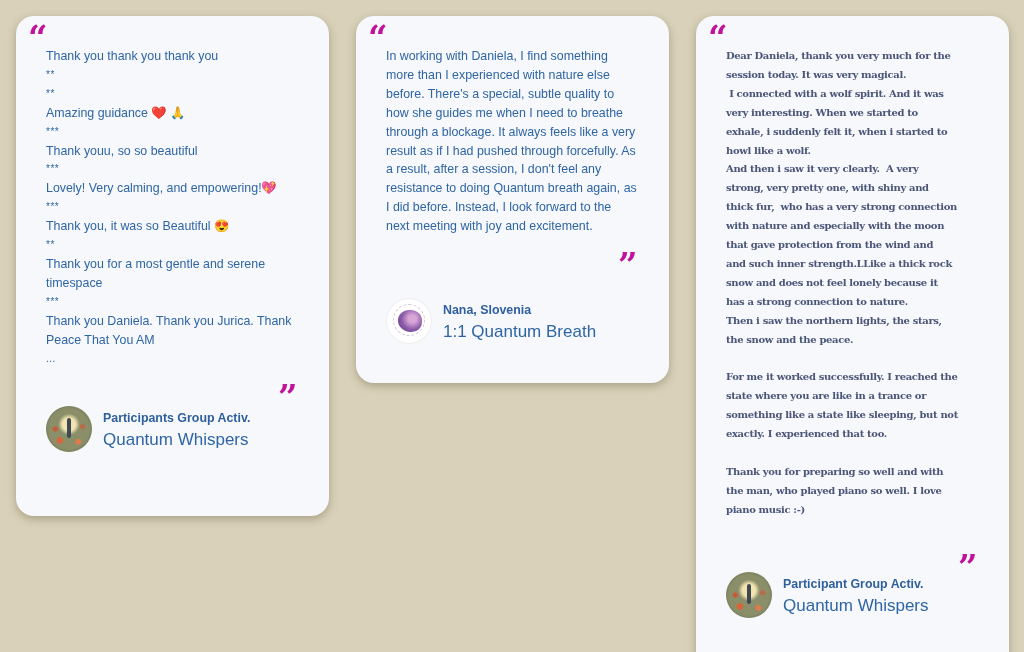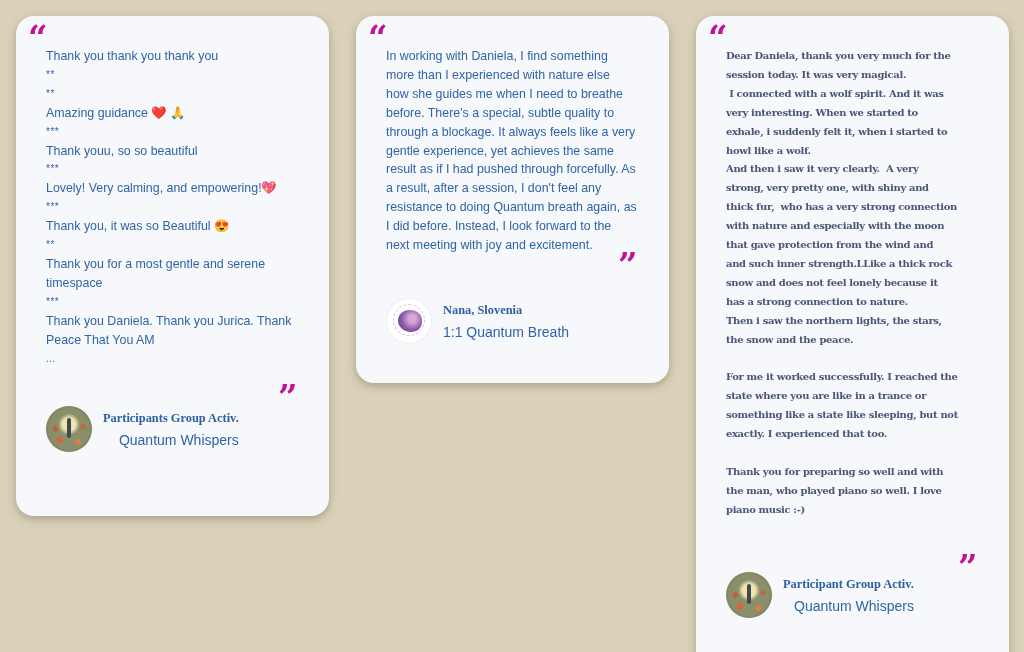--- a/index.html
+++ b/index.html
@@ -128,28 +128,26 @@
     .author-info {
       margin-left: 11px;
       display: flex;
       flex-direction: column;
     }
     .author-name {
       font-weight: bold;
       font-size: 12.4px;
       color: #2e5f9e;
       line-height: 16px;
-      font-family: Liberation Serif, serif;
     }
     .author-role {
       margin-top: 6px;
-      font-size: 14px;
+      font-size: 17px;
       color: #2f65a5;
       line-height: 16px;
-      text-align: right;
     }
   </style>
 </head>
 <body>
 
 <div class="card" id="card-1">
   <span class="quote-open">“</span>
   <div class="body-text">
     <span class="line">Thank you thank you thank you</span>
     <span class="line sep">**</span>
@@ -177,24 +175,23 @@
       <span class="author-role">Quantum Whispers</span>
     </div>
   </div>
 </div>
 
 <div class="card" id="card-2">
   <span class="quote-open">“</span>
   <div class="body-text">
     <span class="line">In working with Daniela, I find something</span>
     <span class="line">more than I experienced with nature else</span>
+    <span class="line">before. There's a special, subtle quality to</span>
     <span class="line">how she guides me when I need to breathe</span>
-    <span class="line">before. There's a special, subtle quality to</span>
     <span class="line">through a blockage. It always feels like a very</span>
-    <span class="line">gentle experience, yet achieves the same</span>
     <span class="line">result as if I had pushed through forcefully. As</span>
     <span class="line">a result, after a session, I don't feel any</span>
     <span class="line">resistance to doing Quantum breath again, as</span>
     <span class="line">I did before. Instead, I look forward to the</span>
     <span class="line">next meeting with joy and excitement.</span>
   </div>
   <span class="quote-close" style="left:262px; top:232px;">”</span>
   <div class="author" style="top:282px;">
     <div class="avatar avatar-mermaid"></div>
     <div class="author-info">

